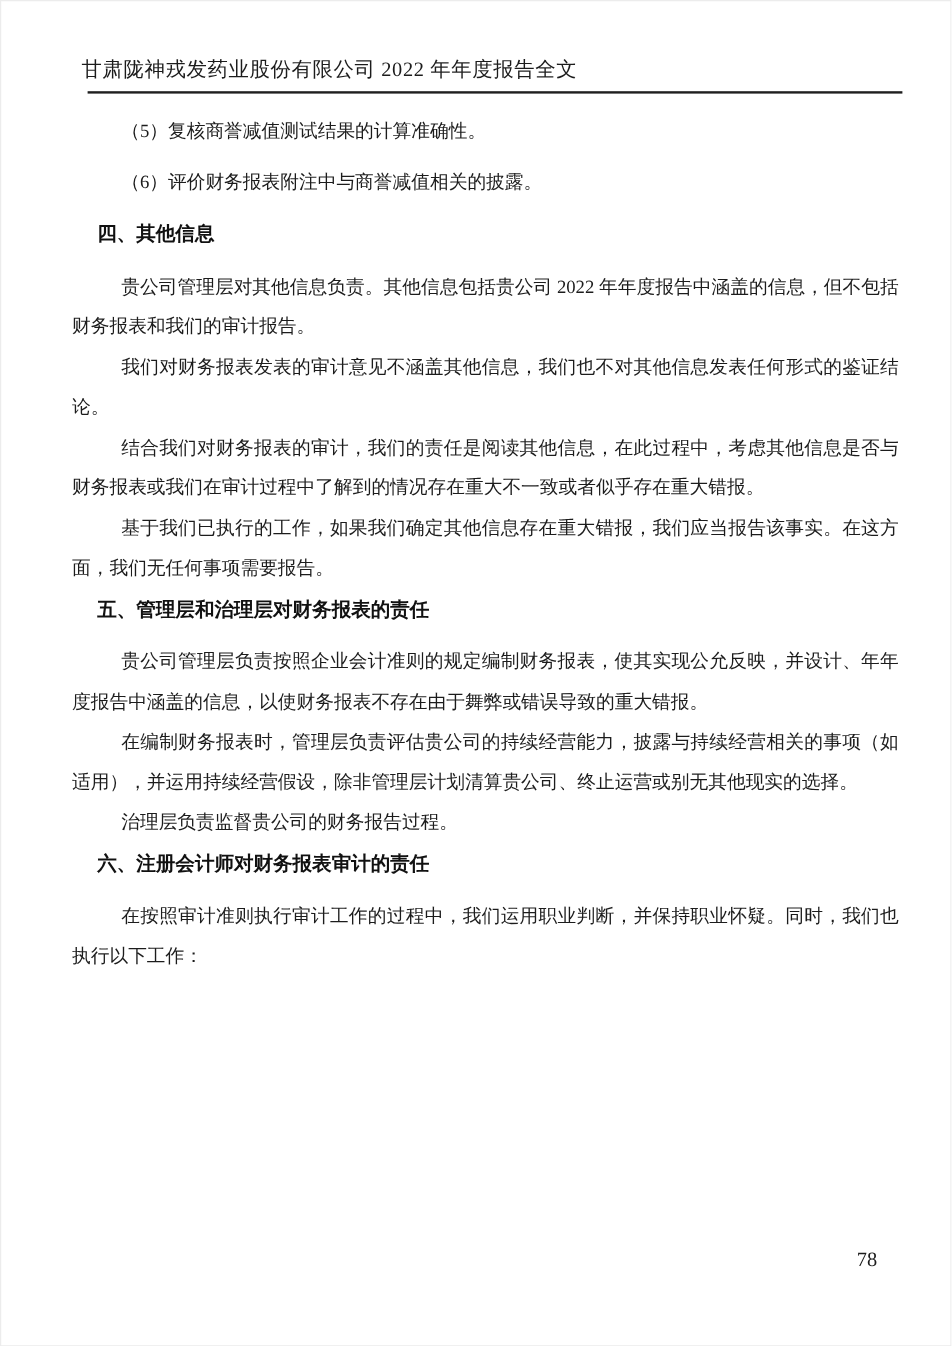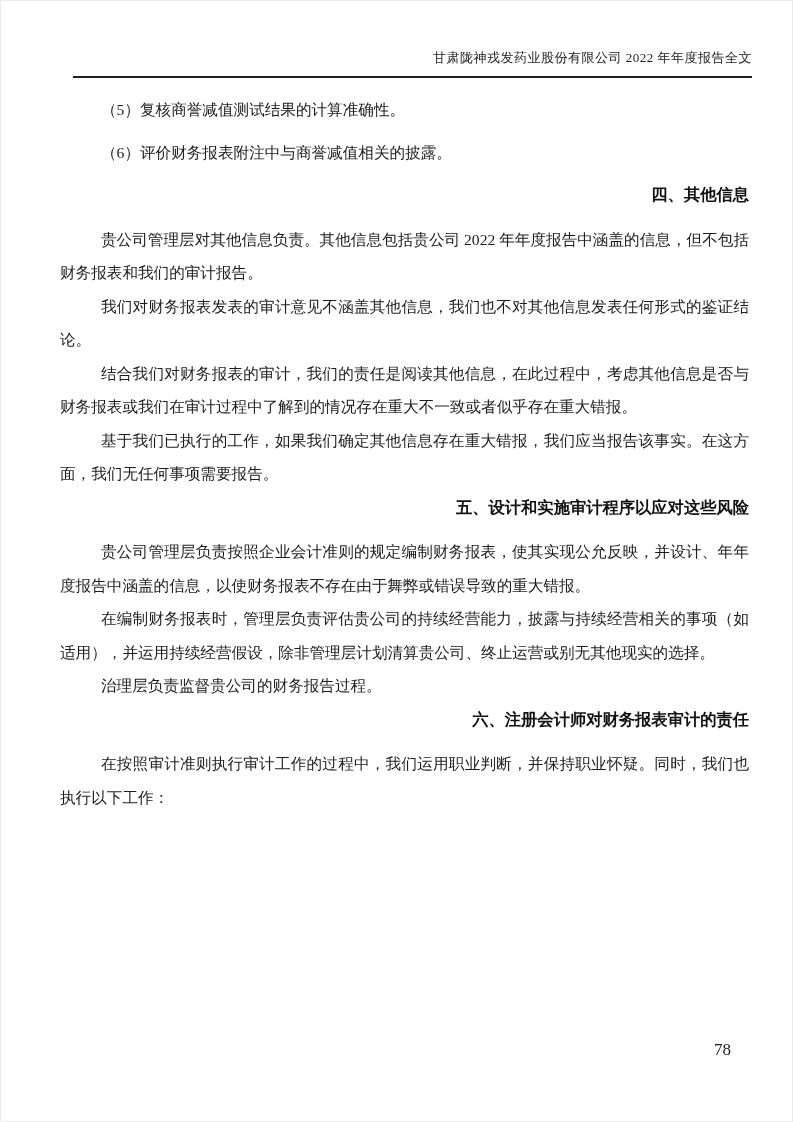--- a/index.html
+++ b/index.html
@@ -15,22 +15,22 @@
     box-shadow: inset 0 0 0 1px #ececec;
     font-family: "Liberation Serif", "DejaVu Serif", serif;
     color: #1c1c1c;
     overflow: hidden;
   }
   .page-header {
     position: absolute;
     top: 48px;
     left: 68px;
     right: 41px;
-    text-align: right;
-    font-size: 13px;
+    text-align: left;
+    font-size: 17px;
     letter-spacing: 0.5px;
     line-height: 20px;
     color: #1c1c1c;
   }
   .header-rule {
     position: absolute;
     top: 76px;
     left: 73px;
     right: 41px;
     height: 0;
@@ -50,21 +50,21 @@
     text-indent: 41px;
   }
   .content p.list-item {
     margin-bottom: 9px;
   }
   .content h3 {
     margin: 0 0 11px 0;
     font-size: 16.3px;
     font-weight: bold;
     text-indent: 21px;
-    text-align: right;
+    text-align: left;
     line-height: 33.5px;
     color: #111111;
   }
   .page-number {
     position: absolute;
     top: 1040px;
     right: 62px;
     font-size: 17px;
     color: #1c1c1c;
   }
@@ -85,21 +85,21 @@
 
     <p class="list-item">（6）评价财务报表附注中与商誉减值相关的披露。</p>
 
     <h3>四、其他信息</h3>
 
     <p>贵公司管理层对其他信息负责。其他信息包括贵公司 2022 年年度报告中涵盖的信息，但不包括财务报表和我们的审计报告。</p>
     <p>我们对财务报表发表的审计意见不涵盖其他信息，我们也不对其他信息发表任何形式的鉴证结论。</p>
     <p>结合我们对财务报表的审计，我们的责任是阅读其他信息，在此过程中，考虑其他信息是否与财务报表或我们在审计过程中了解到的情况存在重大不一致或者似乎存在重大错报。</p>
     <p>基于我们已执行的工作，如果我们确定其他信息存在重大错报，我们应当报告该事实。在这方面，我们无任何事项需要报告。</p>
 
-    <h3>五、设计和实施审计程序以应对这些风险</h3>
+    <h3>五、管理层和治理层对财务报表的责任</h3>
 
     <p>贵公司管理层负责按照企业会计准则的规定编制财务报表，使其实现公允反映，并设计、年年度报告中涵盖的信息，以使财务报表不存在由于舞弊或错误导致的重大错报。</p>
     <p>在编制财务报表时，管理层负责评估贵公司的持续经营能力，披露与持续经营相关的事项（如适用），并运用持续经营假设，除非管理层计划清算贵公司、终止运营或别无其他现实的选择。</p>
     <p>治理层负责监督贵公司的财务报告过程。</p>
 
     <h3>六、注册会计师对财务报表审计的责任</h3>
 
     <p>在按照审计准则执行审计工作的过程中，我们运用职业判断，并保持职业怀疑。同时，我们也执行以下工作：</p>
 
   </div>

